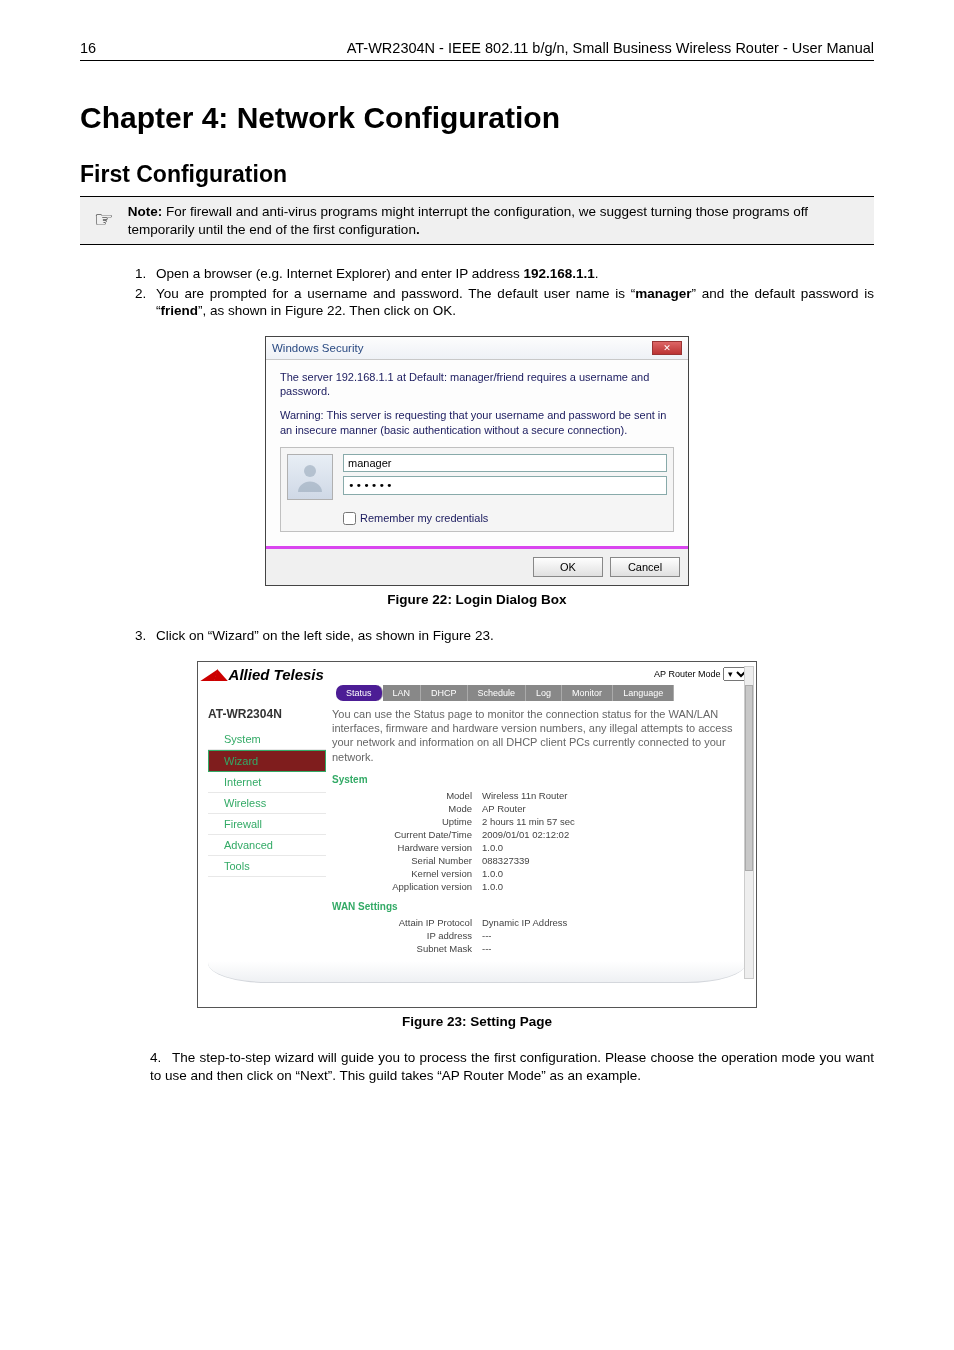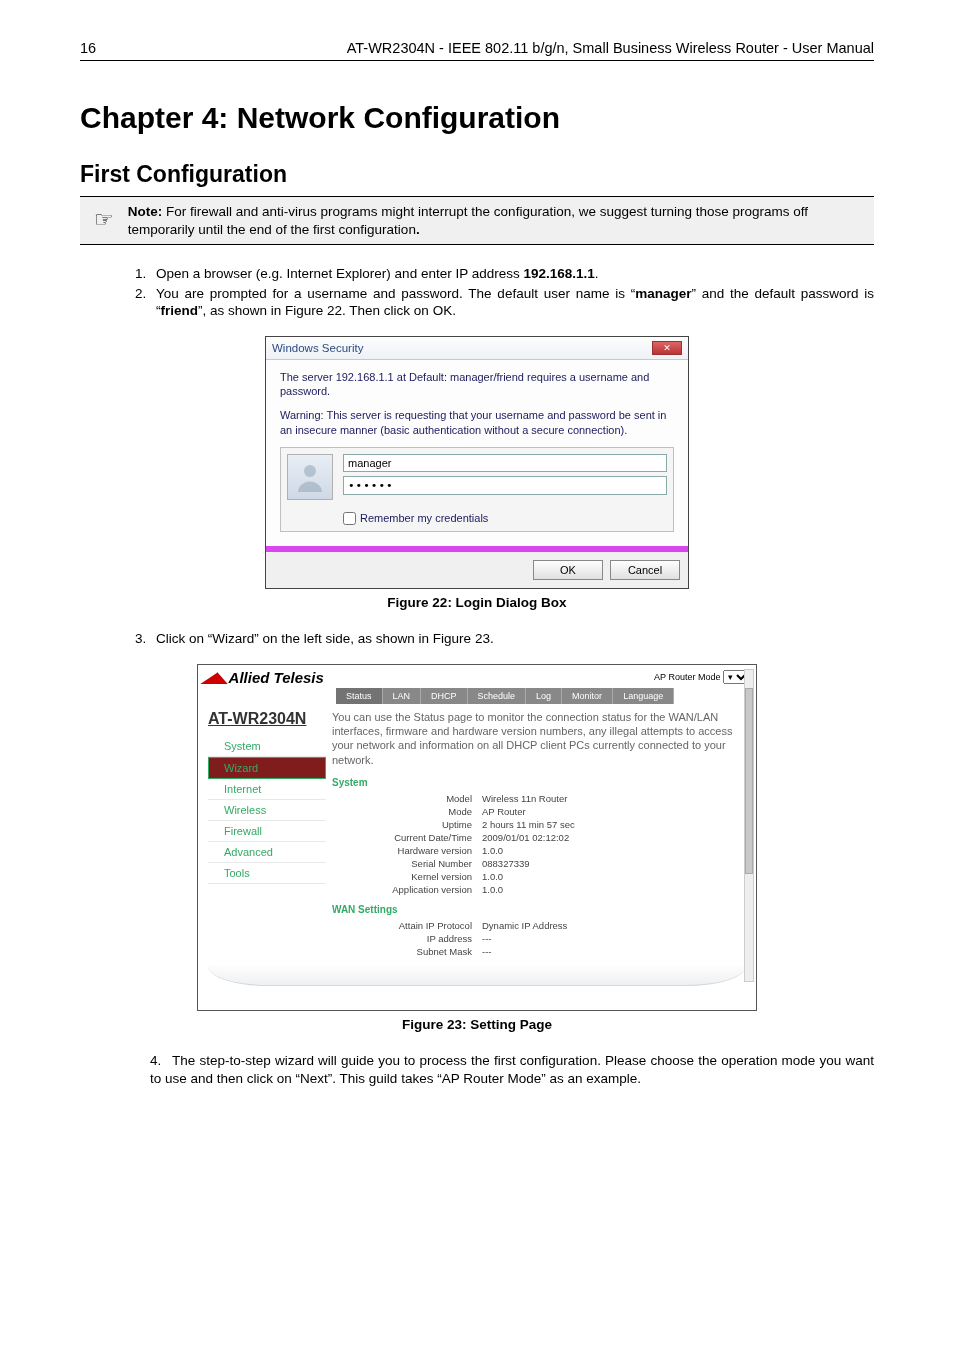--- a/index.html
+++ b/index.html
@@ -105,21 +105,21 @@
   .cred-fields input {
     width:100%; border:1px solid #8aa; padding:2px 4px;
     font-size:11px; background:#fff;
   }
   .cred-fields .pw {
     font-family: monospace; letter-spacing:1px;
   }
   .cred-remember { margin-top:16px; font-size:11px; display:flex; align-items:center; }
   .cred-remember input { width:auto; margin-right:4px; }
   .win-btnbar {
-    background:#f0f0f0;border-top:6px solid #d946ef;
+    background:#f0f0f0;border-top:3px solid #d946ef;
     padding:8px;text-align:right;
   }
   .win-btn {
     display:inline-block;min-width:70px;padding:3px 12px;
     border:1px solid #888;background:linear-gradient(#fefefe,#e0e0e0);
     font-size:11px;margin-left:4px;text-align:center;
   }
   .fig-caption { text-align:center; font-weight:bold; margin:6px 0 20px 0; }
   
   .router-shot {
@@ -137,24 +137,24 @@
     color:#c00; font-size:14px; margin-right:3px;
     transform:scaleX(1.2);
   }
   .apmode { font-size:9px; }
   .apmode select { font-size:9px; }
   .router-menu { display:flex; margin:2px 6px 0 138px; }
   .router-menu div {
     background:#888;color:#fff;font-size:9px;padding:3px 10px;
     border-right:1px solid #aaa;
   }
-  .router-menu div.active { background:#737373; }
+  .router-menu div.active { background:#4c1d95;border-radius:7px; }
   .router-body { display:flex; padding:6px 10px 0 10px; }
   .router-side { width:118px; flex:none; }
-  .router-model { font-weight:bold; font-size:16px; color:#333; margin-bottom:8px;text-decoration:underline; }
+  .router-model { font-weight:bold; font-size:12px; color:#333; margin-bottom:8px; }
   .side-item { color:#3a6; font-size:11px; padding:4px 0 4px 16px; border-bottom:1px solid #e8e8e8; }
   .side-item.sel {
     border:1px solid #3a6; background:#7f1d1d; padding-left:15px;
   }
   .router-main { flex:1; padding:0 6px; color:#666; }
   .router-desc { font-size:11px; line-height:1.3; margin-bottom:10px; }
   .sec-head { color:#3a6; font-weight:bold; font-size:10px; margin-bottom:4px; }
   .kv { display:flex; font-size:9.5px; padding:1px 0; }
   .kv .k { width:150px; text-align:right; padding-right:10px; color:#444; }
   .kv .v { color:#444; }

